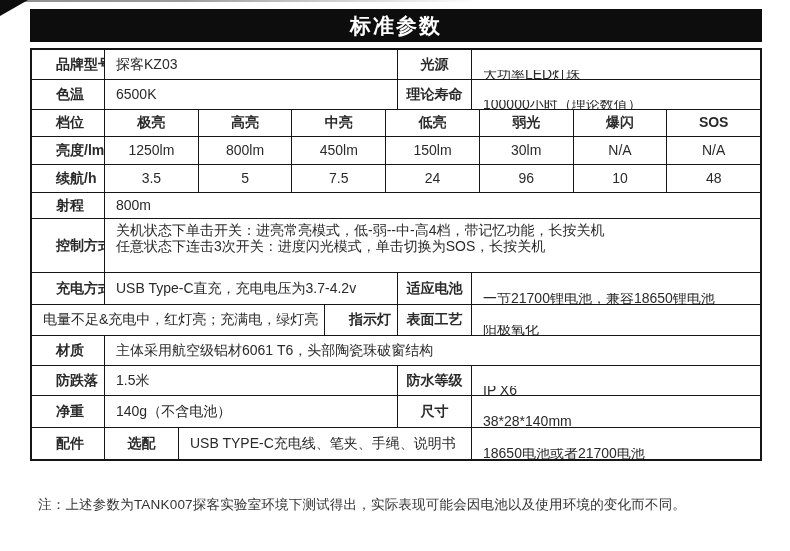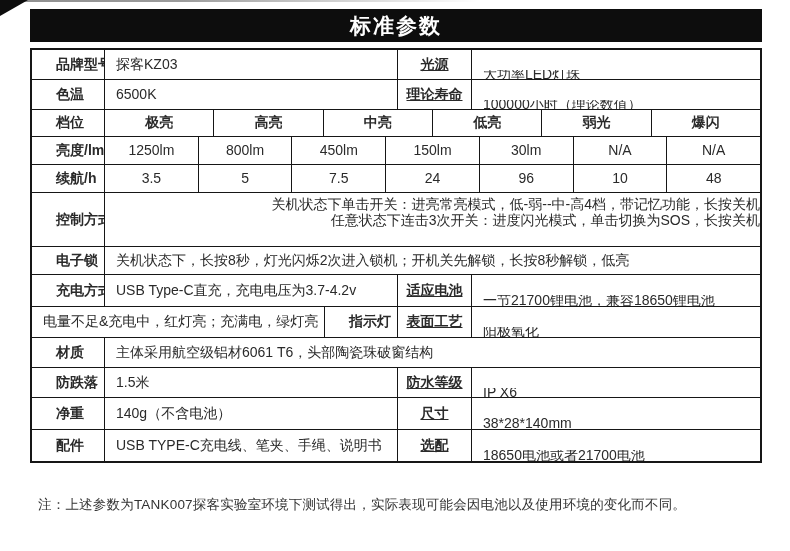--- a/index.html
+++ b/index.html
@@ -32,27 +32,27 @@
   .row:last-child { border-bottom:none; }
   .cell {
     border-right:1px solid var(--border,#161616);
     display:flex; align-items:center; box-sizing:border-box;
     font-size:14px; line-height:1.25; overflow:hidden; white-space:nowrap;
   }
   .cell:last-child { border-right:none; }
   .label  { width:73px;  padding-left:24px; font-weight:bold; flex:none; }
   .value  { width:293px; padding-left:11px; flex:none; }
   .valuefull { flex:1; padding-left:11px; }
-  .label2 { width:74px;  justify-content:center; font-weight:bold; flex:none;text-decoration:underline; }
+  .label2 { width:74px;  justify-content:center; font-weight:bold; flex:none; }
   .value2 { flex:1; padding-left:11px;margin-top:20px; }
   .gcell  { flex:1; justify-content:center; }
   .boldrow .cell { font-weight:bold; }
   .h26{height:26px} .h27{height:27px} .h28{height:28px} .h30{height:30px}
   .h31{height:31px} .h32{height:32px} .h54{height:54px}
-  .lines { display:block; padding:3px 0 3px 11px;text-align:right; }
+  .lines { display:block; padding:3px 0 3px 11px; }
   .lines .ln { display:block; line-height:16.3px; white-space:nowrap; }
   .note {
     position:absolute; left:38px; top:496px; width:740px;
     font-size:13.5px; color:#333333; letter-spacing:0.2px;
   }
 </style>
 </head>
 <body>
 
 <div class="artifact-line"></div>
@@ -79,20 +79,21 @@
   </div>
 
   <div class="row h27 boldrow">
     <div class="cell label">档位</div>
     <div class="cell gcell">极亮</div>
     <div class="cell gcell">高亮</div>
     <div class="cell gcell">中亮</div>
     <div class="cell gcell">低亮</div>
     <div class="cell gcell">弱光</div>
     <div class="cell gcell">爆闪</div>
+    <div class="cell gcell">SOS</div>
   </div>
 
   <div class="row h28">
     <div class="cell label">亮度/lm</div>
     <div class="cell gcell">1250lm</div>
     <div class="cell gcell">800lm</div>
     <div class="cell gcell">450lm</div>
     <div class="cell gcell">150lm</div>
     <div class="cell gcell">30lm</div>
     <div class="cell gcell">N/A</div>
@@ -103,33 +104,33 @@
     <div class="cell label">续航/h</div>
     <div class="cell gcell">3.5</div>
     <div class="cell gcell">5</div>
     <div class="cell gcell">7.5</div>
     <div class="cell gcell">24</div>
     <div class="cell gcell">96</div>
     <div class="cell gcell">10</div>
     <div class="cell gcell">48</div>
   </div>
 
+  <div class="row h26">
+    <div class="cell label">射程</div>
+    <div class="cell valuefull">800m</div>
+  </div>
 
   <div class="row h54">
     <div class="cell label">控制方式</div>
     <div class="cell valuefull lines">
       <span class="ln">关机状态下单击开关：进亮常亮模式，低-弱--中-高4档，带记忆功能，长按关机</span>
       <span class="ln">任意状态下连击3次开关：进度闪光模式，单击切换为SOS，长按关机</span>
     </div>
   </div>
 
-  <div class="row h28">
-    <div class="cell label">电子锁</div>
-    <div class="cell valuefull">关机状态下，长按8秒，灯光闪烁2次进入锁机；开机关先解锁，长按8秒解锁，低亮</div>
-  </div>
 
   <div class="row h32">
     <div class="cell label">充电方式</div>
     <div class="cell value">USB Type-C直充，充电电压为3.7-4.2v</div>
     <div class="cell label2">适应电池</div>
     <div class="cell value2">一节21700锂电池，兼容18650锂电池</div>
   </div>
 
   <div class="row h31">
     <div class="cell value">电量不足&amp;充电中，红灯亮；充满电，绿灯亮</div>
@@ -152,20 +153,20 @@
 
   <div class="row h32">
     <div class="cell label">净重</div>
     <div class="cell value">140g（不含电池）</div>
     <div class="cell label2">尺寸</div>
     <div class="cell value2">38*28*140mm</div>
   </div>
 
   <div class="row h31">
     <div class="cell label">配件</div>
+    <div class="cell label2">选配</div>
     <div class="cell value">USB TYPE-C充电线、笔夹、手绳、说明书</div>
-    <div class="cell label2">选配</div>
     <div class="cell value2">18650电池或者21700电池</div>
   </div>
 
 </div>
 
 <div class="note">注：上述参数为TANK007探客实验室环境下测试得出，实际表现可能会因电池以及使用环境的变化而不同。</div>
 
 </body></html>

